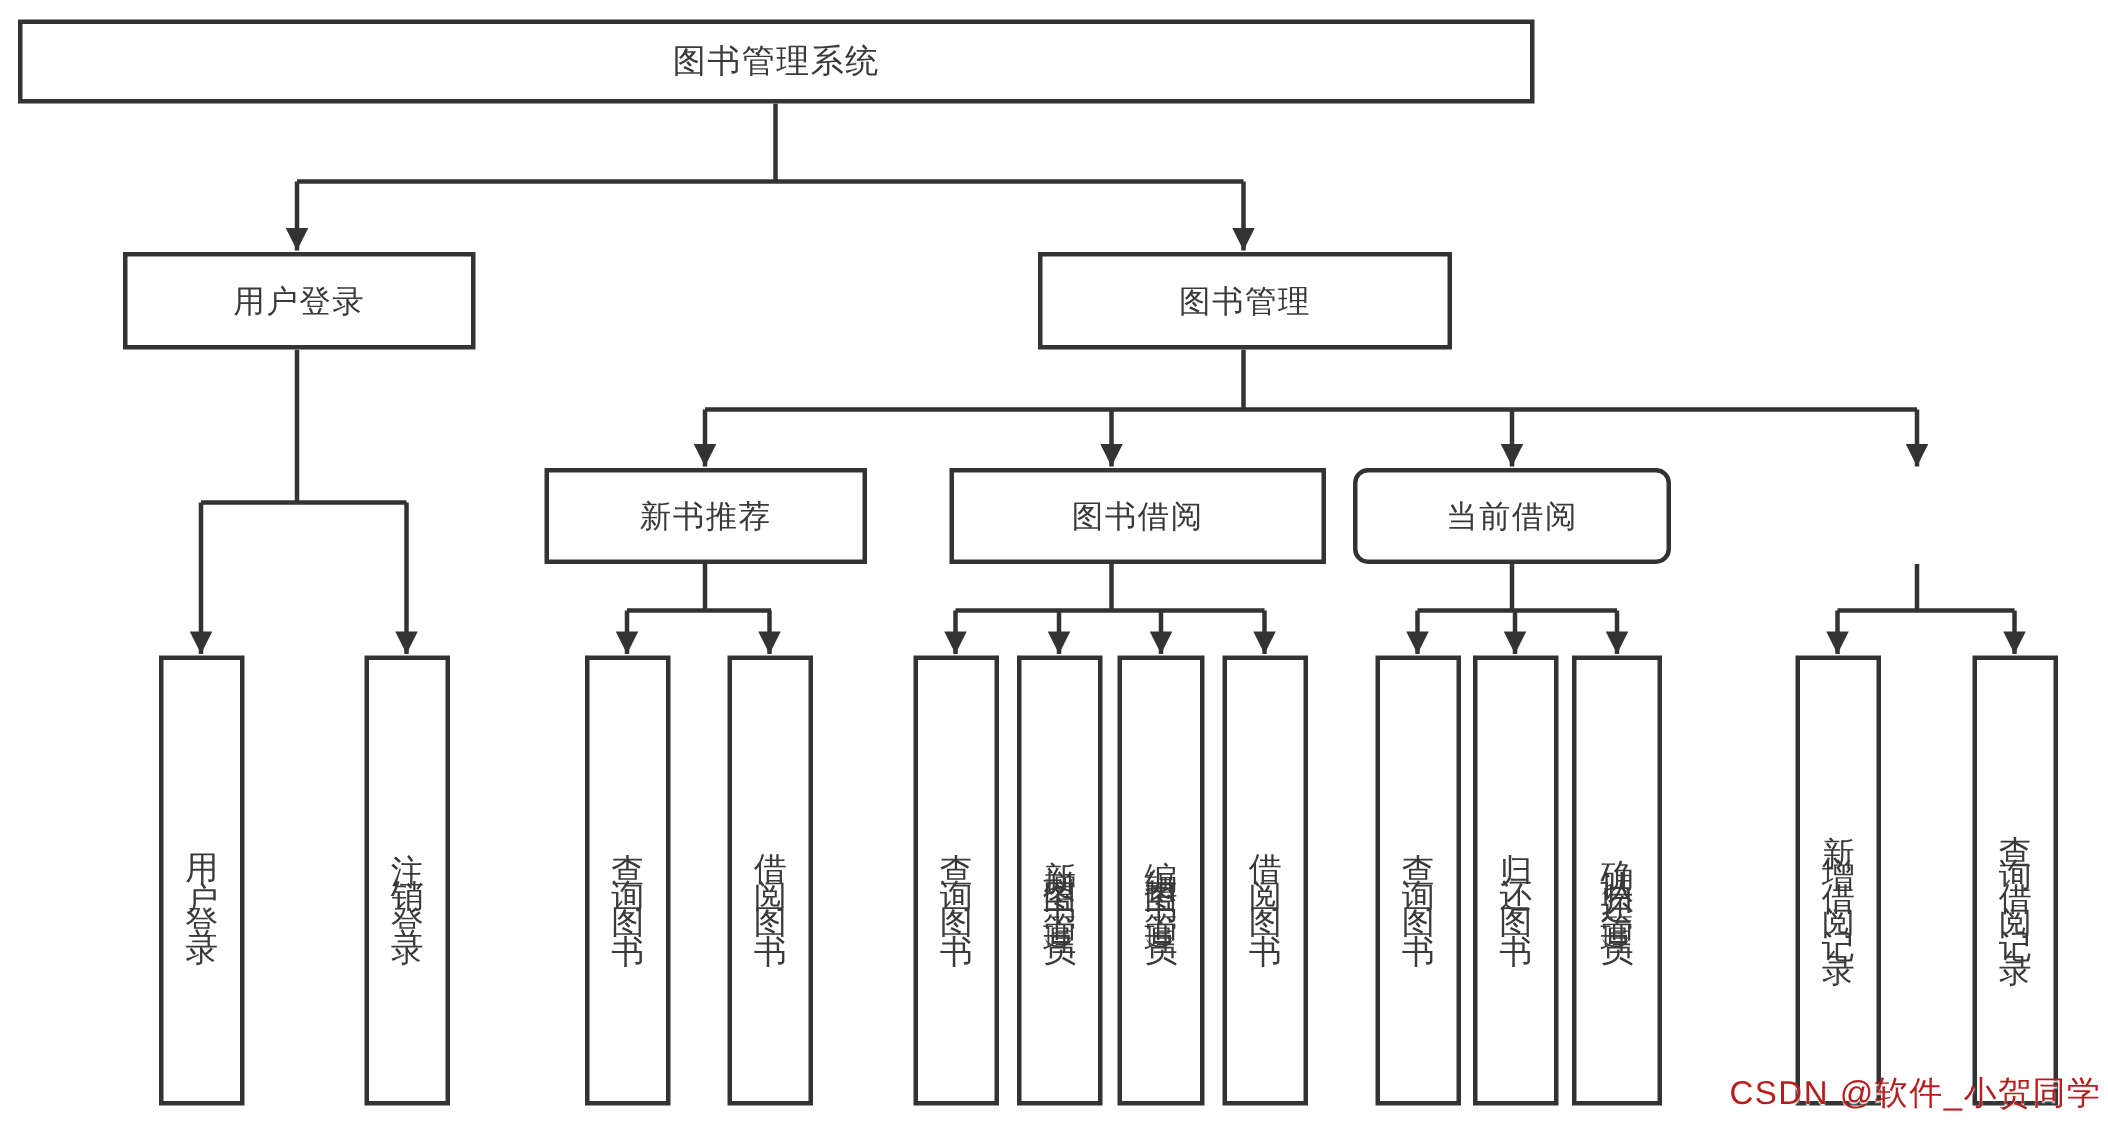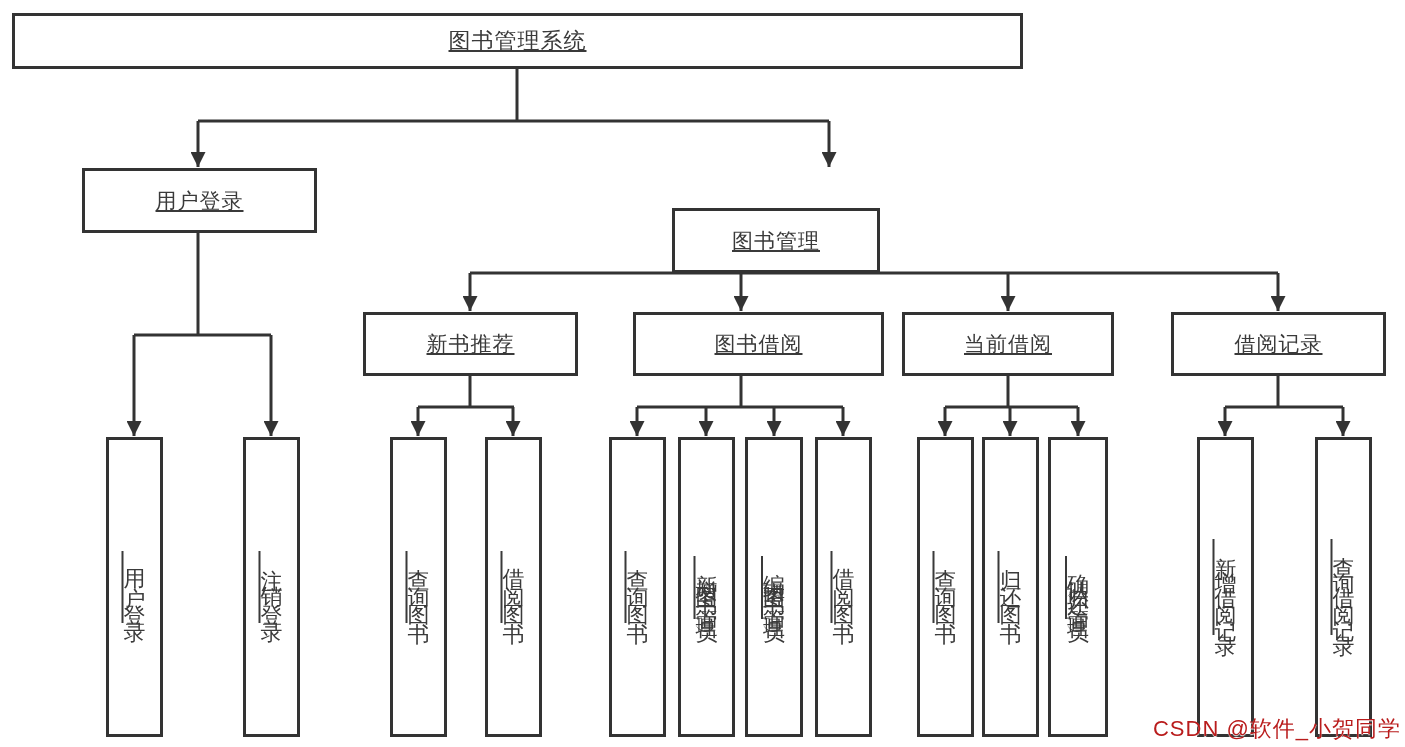--- a/index.html
+++ b/index.html
@@ -22,26 +22,25 @@
   .box {
     position: absolute;
     box-sizing: border-box;
     background: #ffffff;
     border: 3px solid #333333;
     color: #3a3a3a;
     display: flex;
     align-items: center;
     justify-content: center;
     text-align: left;
-    text-decoration: underline;
   }
   .hnode { font-size: 21px; letter-spacing: 1px; }
   .root  { left: 12px;  top: 13px;  width: 1011px; height: 56px; font-size: 22px; }
   .l2a   { left: 82px;  top: 168px; width: 235px;  height: 65px; }
-  .l2b   { left: 672px; top: 168px; width: 208px;  height: 65px; margin-top: 40px; }
+  .l2b   { left: 692px; top: 168px; width: 276px;  height: 65px; }
   .l3    { top: 312px; height: 64px; }
   .leaf  { top: 437px; width: 57px; height: 300px; font-size: 22px; }
   .vtext {
     writing-mode: vertical-rl;
     text-orientation: mixed;
     letter-spacing: 18px;
     line-height: 1;
     white-space: nowrap;
   }
   .leaf.long .vtext { letter-spacing: 7px; }
@@ -120,25 +119,22 @@
   <div class="box l2b hnode">
     <span>图书管理</span>
   </div>
 
   <div class="box l3 hnode" style="left:363px;width:215px;">
     <span>新书推荐</span>
   </div>
   <div class="box l3 hnode" style="left:633px;width:251px;">
     <span>图书借阅</span>
   </div>
-  <div class="box l3 hnode" style="left:902px;width:212px;">
+  <div class="box l3 hnode" style="left:902px;width:212px;border-radius:10px;">
     <span>当前借阅</span>
-  </div>
-  <div class="box l3 hnode" style="left:1171px;width:215px;">
-    <span>借阅记录</span>
   </div>
 
   <div class="box leaf" style="left:106px;">
     <span class="vtext">用户登录</span>
   </div>
   <div class="box leaf" style="left:243px;">
     <span class="vtext">注销登录</span>
   </div>
 
   <div class="box leaf" style="left:390px;">

